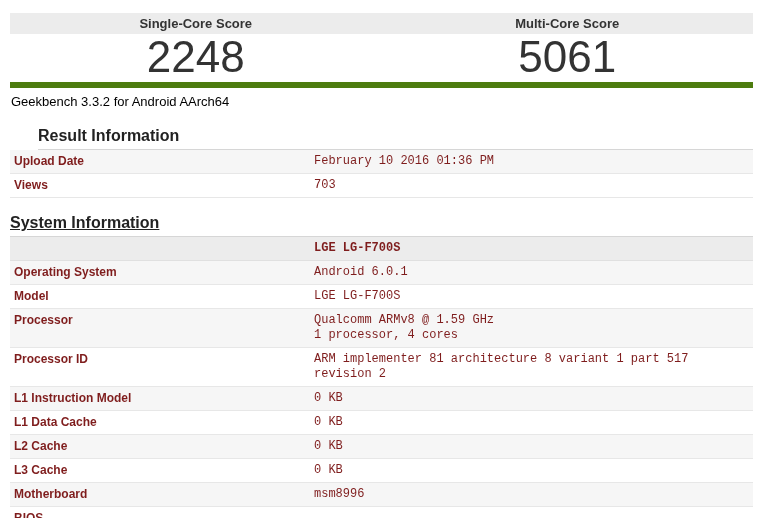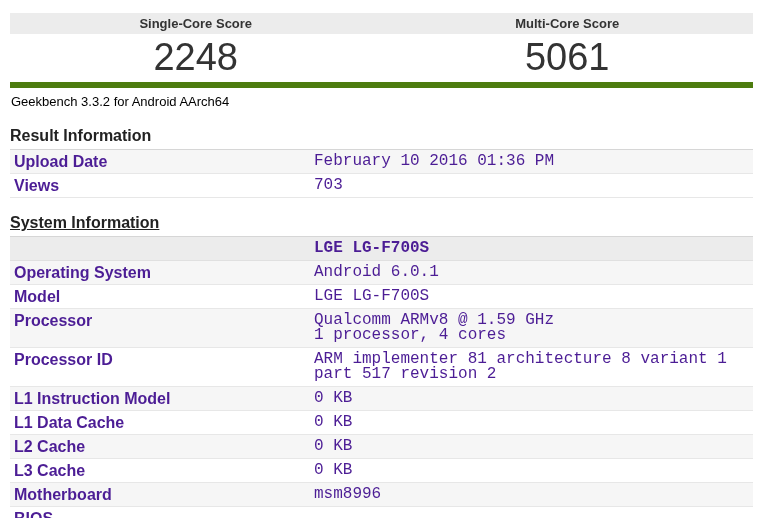--- a/index.html
+++ b/index.html
@@ -21,49 +21,49 @@
     font-size: 13px;
     font-weight: bold;
     color: #333;
     padding: 4px 0;
     line-height: 13px;
   }
   .score-values { display: flex; }
   .score-values .cell {
     flex: 1 1 50%;
     text-align: center;
-    font-size: 38px;
+    font-size: 44px;
     line-height: 42px;
     color: #333;
     padding: 2px 0 4px 0;
   }
 
   .caption {
     font-size: 13px;
     line-height: 15px;
     color: #000000;
     padding: 6px 4px 0 1px;
   }
 
   h2.section-title {
     font-size: 16px;
     line-height: 17px;
     font-weight: bold;
     color: #222;
     padding-bottom: 5px;
     border-bottom: 1px solid #d6d6d6;
   }
-  h2.result-title { margin-top: 18px; }
+  h2.result-title { margin-top: 18px; margin-left: 28px; }
   h2.system-title { margin-top: 16px; text-decoration: underline; }
 
   table.info-table {
     width: 100%;
     border-collapse: collapse;
-    font-size: 16px;
-    color: #4c1d95;
+    font-size: 12px;
+    color: #7f1d1d;
   }
   table.info-table th {
     width: 300px;
     text-align: left;
     font-weight: bold;
     vertical-align: top;
     padding: 4px;
     line-height: 15px;
   }
   table.info-table td {

